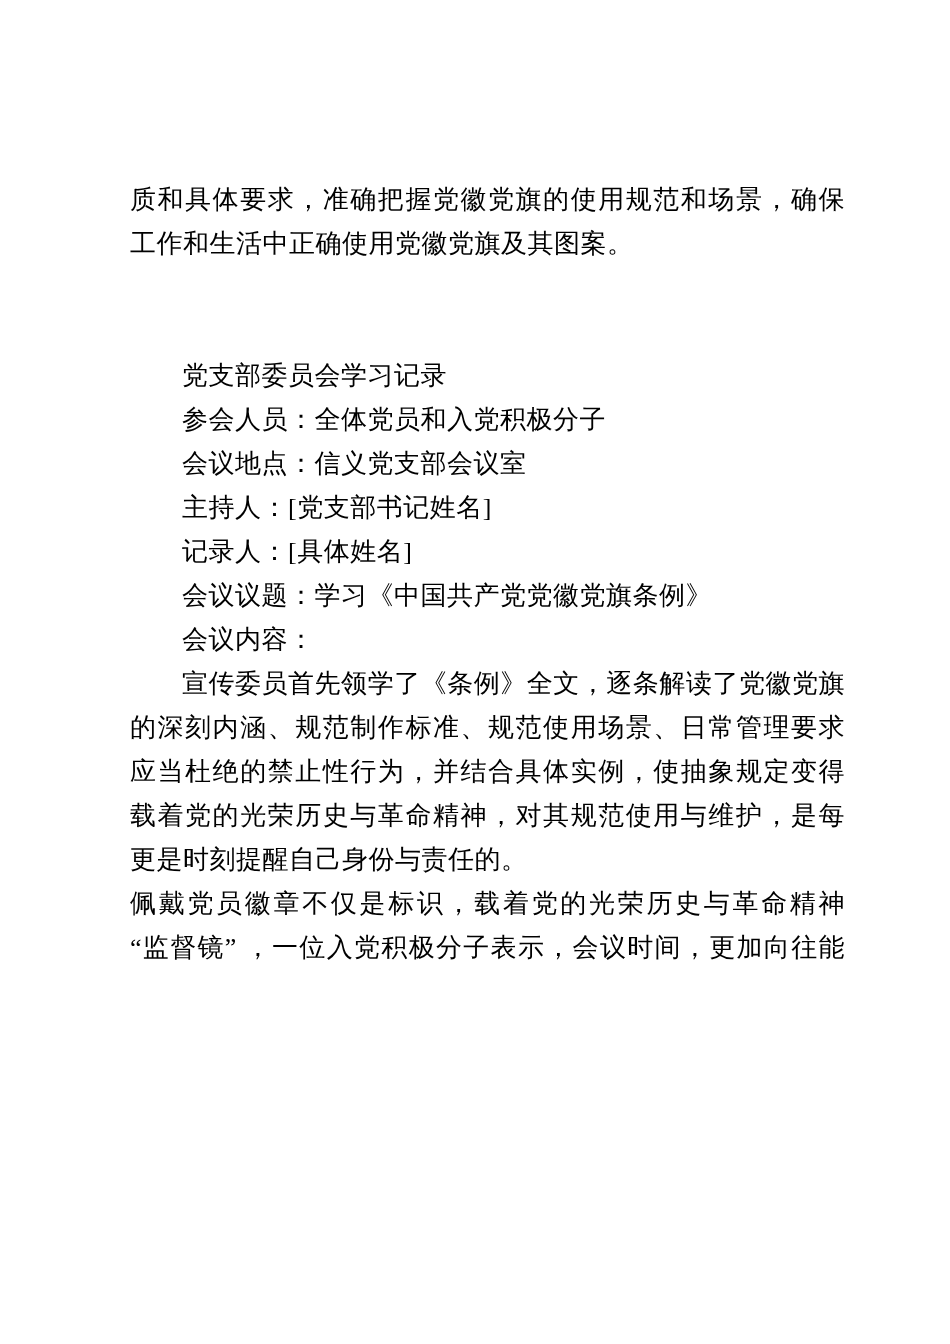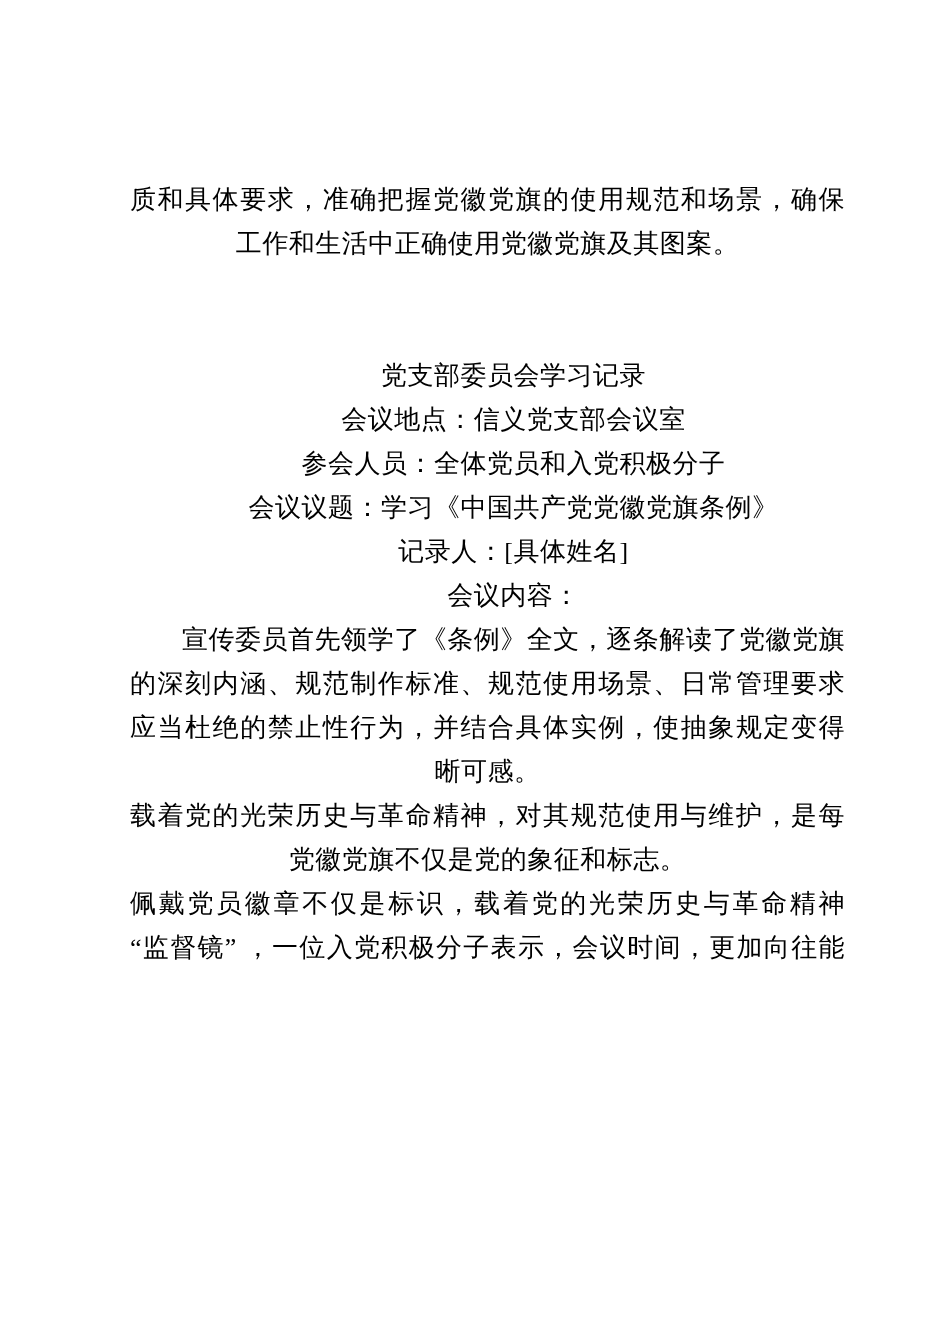--- a/index.html
+++ b/index.html
@@ -24,21 +24,21 @@
     position: absolute;
     left: 130px;
     top: 178px;
     width: 715px;
   }
   .line {
     height: 44px;
     line-height: 44px;
     font-size: 26px;
     color: #000000;
-    text-align: center;
+    text-align: left;
     white-space: nowrap;
     letter-spacing: 0.5px;
   }
   .line.indent {
     padding-left: 52px; 
     font-family: Liberation Serif, serif;
   }
   .line.justify {
     text-align: justify;
     text-align-last: justify;
@@ -53,27 +53,27 @@
 </head>
 <body>
 
 <div class="page">
   <div class="doc-body" id="doc-body">
       <div class="line justify">质和具体要求，准确把握党徽党旗的使用规范和场景，确保在</div>
       <div class="line">工作和生活中正确使用党徽党旗及其图案。</div>
       <div class="line blank"></div>
       <div class="line blank"></div>
       <div class="line indent">党支部委员会学习记录</div>
+      <div class="line indent">参会人员：全体党员和入党积极分子</div>
       <div class="line indent">会议地点：信义党支部会议室</div>
-      <div class="line indent">参会人员：全体党员和入党积极分子</div>
+      <div class="line indent">主持人：[党支部书记姓名]</div>
+      <div class="line indent">记录人：[具体姓名]</div>
       <div class="line indent">会议议题：学习《中国共产党党徽党旗条例》</div>
-      <div class="line indent">记录人：[具体姓名]</div>
       <div class="line indent">会议内容：</div>
       <div class="line indent justify">宣传委员首先领学了《条例》全文，逐条解读了党徽党旗</div>
       <div class="line justify">的深刻内涵、规范制作标准、规范使用场景、日常管理要求及</div>
       <div class="line justify">应当杜绝的禁止性行为，并结合具体实例，使抽象规定变得清</div>
-      <div class="line">晰可感。</div>
       <div class="line justify">载着党的光荣历史与革命精神，对其规范使用与维护，是每一</div>
-      <div class="line">党徽党旗不仅是党的象征和标志。</div>
+      <div class="line">更是时刻提醒自己身份与责任的。</div>
       <div class="line justify">佩戴党员徽章不仅是标识，载着党的光荣历史与革命精神</div>
       <div class="line justify">“监督镜”  ，一位入党积极分子表示，会议时间，更加向往能</div>
     </div>
 </div>
 
 </body></html>

